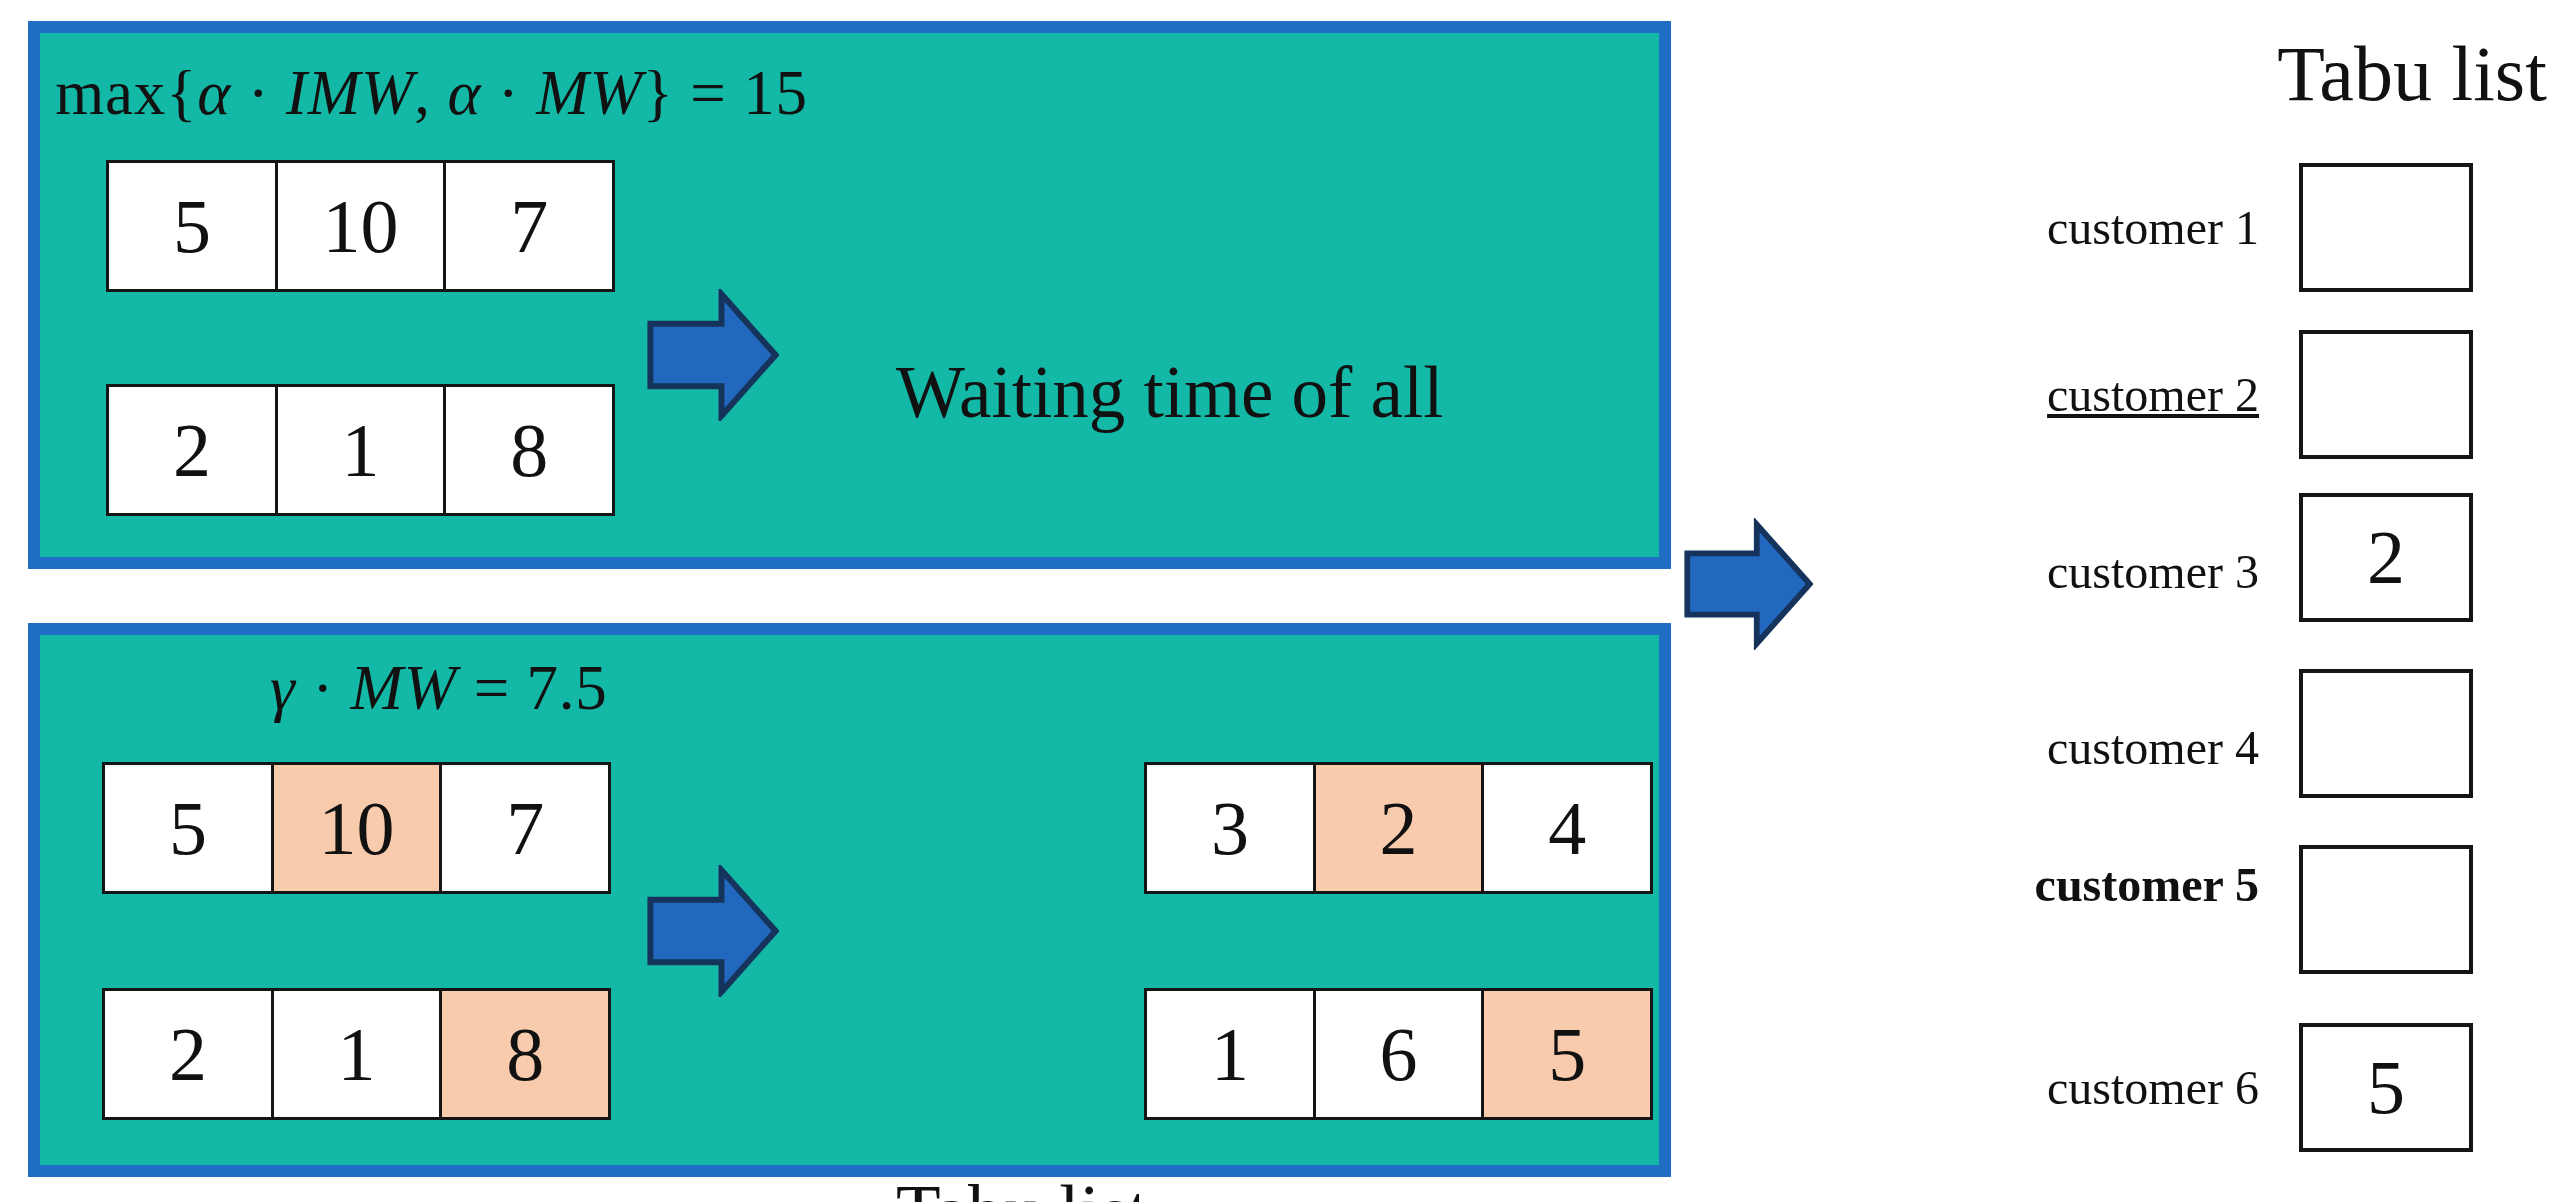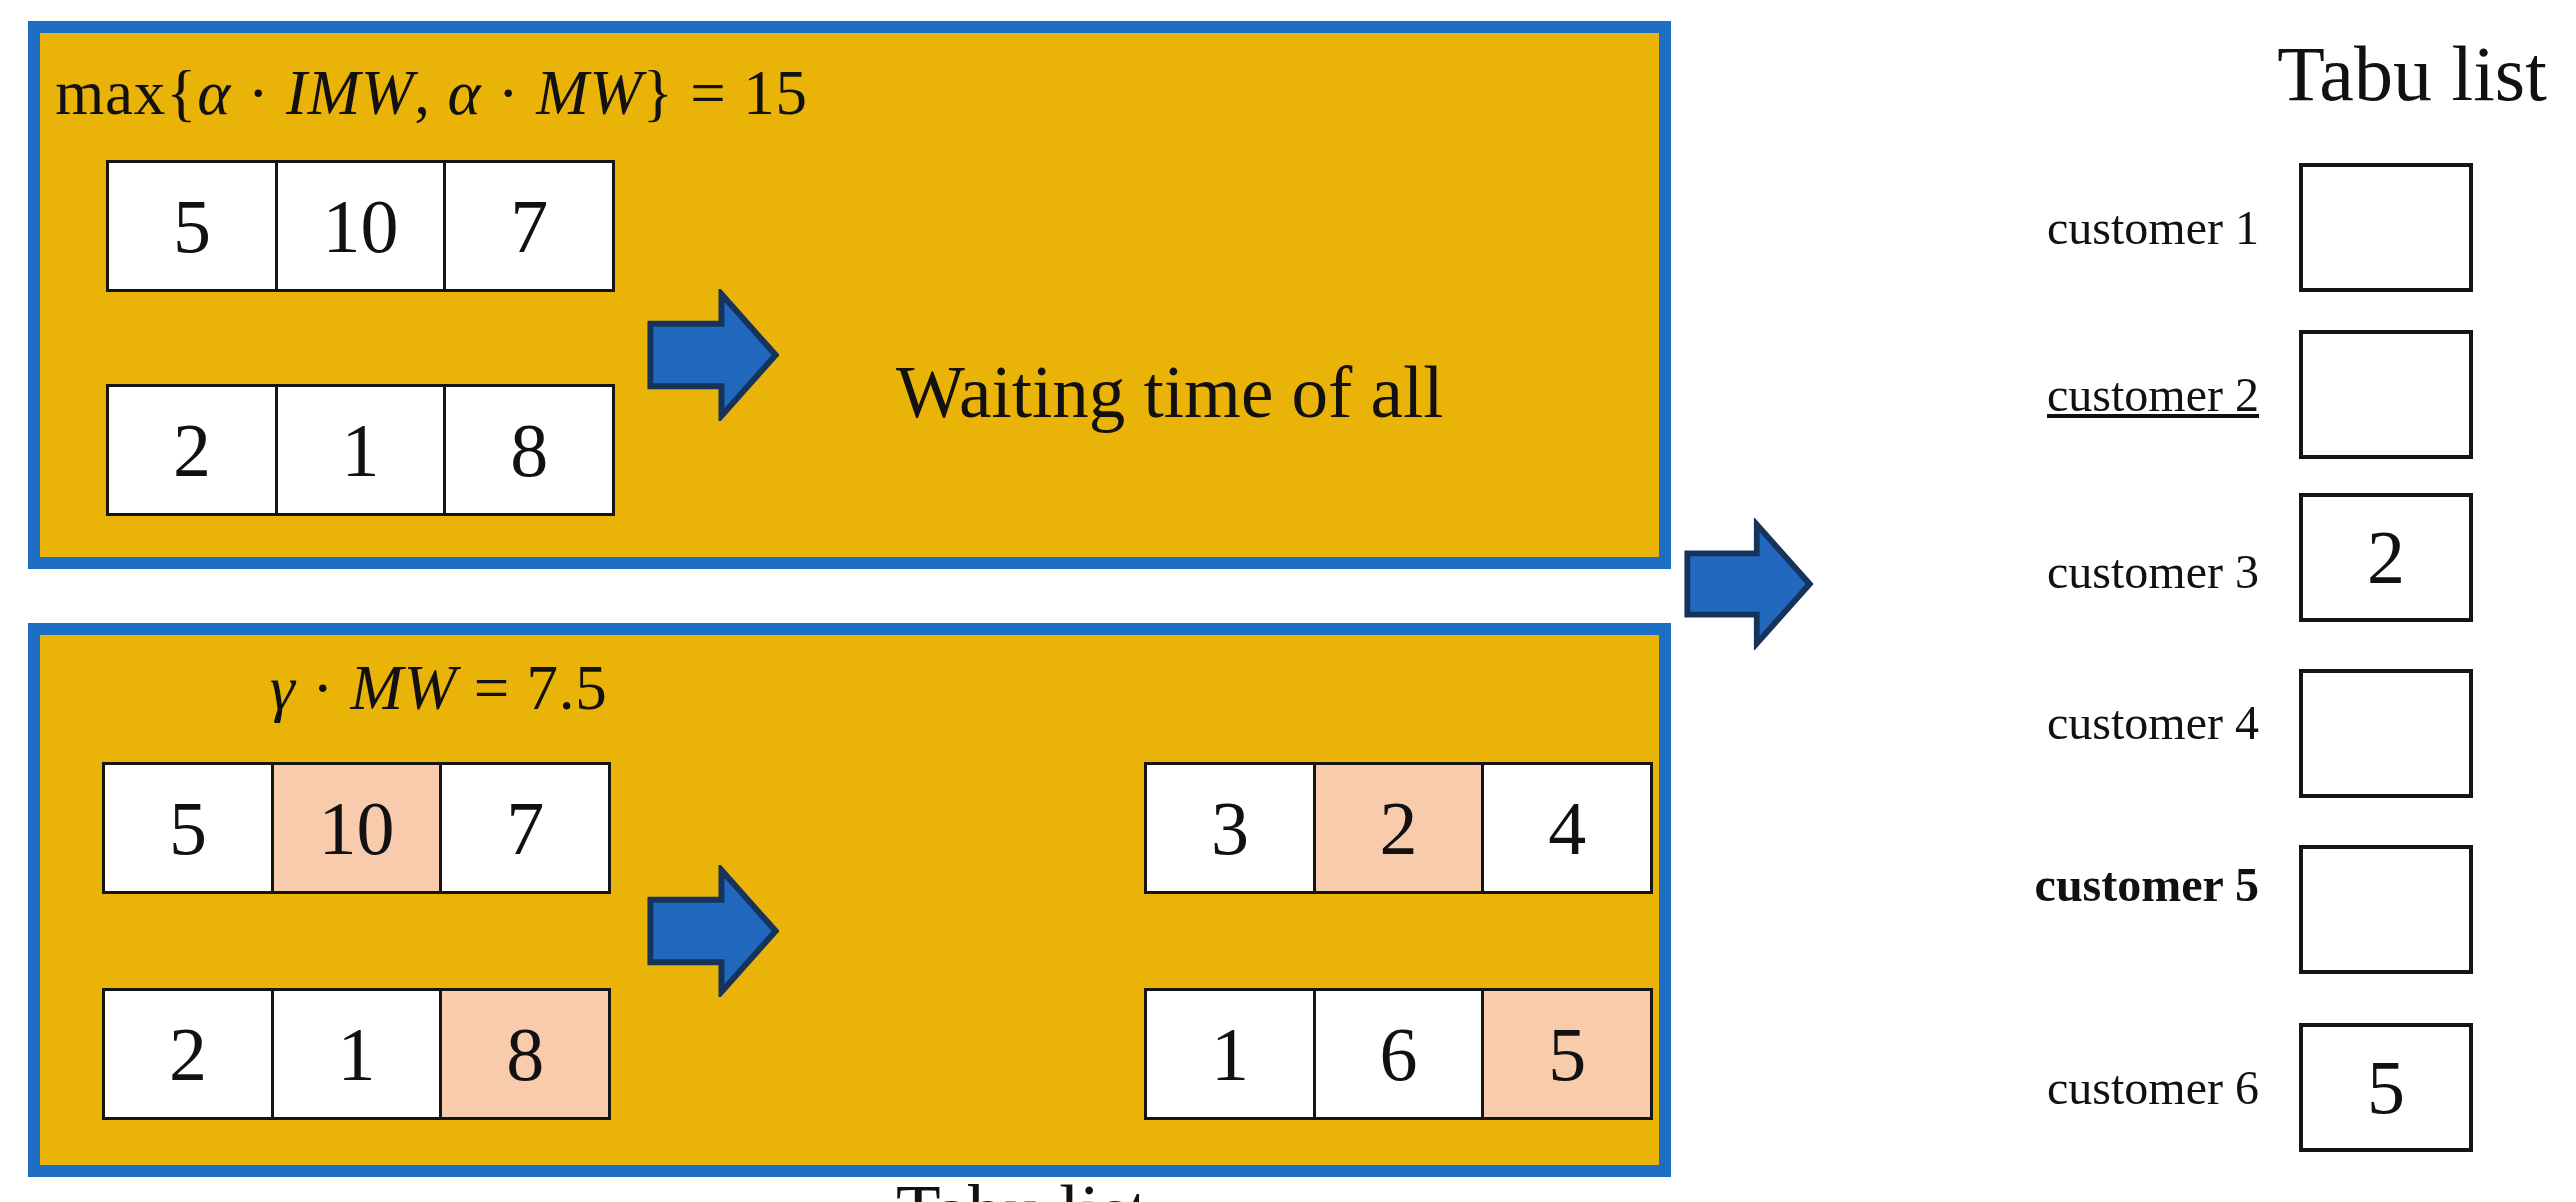--- a/index.html
+++ b/index.html
@@ -1,20 +1,20 @@
 <!DOCTYPE html>
 <html style="--blue: #1E6EC3; --arrow-fill: #2268BE; --arrow-stroke: #16335C; --hl: #F8CBAD;font-size:13.6px"><head>
 <meta charset="utf-8">
 <style>
   html,body{margin:0;padding:0;background:#ffffff;}
   .stage{
     position:relative;width:2576px;height:1203px;background:#fff;
     font-family:"Liberation Serif","DejaVu Serif",serif;color:#111;overflow:hidden;
   }
-  .bluebox{position:absolute;border:12px solid var(--blue,#1E6EC3);background:#eab308;box-sizing:border-box;}
+  .bluebox{position:absolute;border:12px solid var(--blue,#1E6EC3);background:#14b8a6;box-sizing:border-box;}
   .box-a{left:28px;top:21px;width:1643px;height:548px;}
   .box-b{left:28px;top:623px;width:1643px;height:554px;}
   .formula{position:absolute;font-size:63px;white-space:pre;letter-spacing:0.8px;}
   .formula .fit{font-style:italic;}
   .cellrow{position:absolute;display:flex;}
   .cell{
     width:172px;height:132px;border:3.4px solid #151515;margin-left:-3.4px;
     display:flex;align-items:center;justify-content:center;
     font-size:76px;background:#fff;box-sizing:border-box;
   }
@@ -101,21 +101,21 @@
 
   <div class="tabu-title">Tabu list</div>
 
   <div>
       <div class="tabu-label" style="top: 163px;">customer 1</div>
       <div class="tabu-box" style="top: 163px;"></div>
       <div class="tabu-label" style="top: 330px; text-decoration: underline;">customer 2</div>
       <div class="tabu-box" style="top: 330px;"></div>
       <div class="tabu-label" style="top: 507px;">customer 3</div>
       <div class="tabu-box" style="top: 493px;">2</div>
-      <div class="tabu-label" style="top: 658px;">customer 4</div>
+      <div class="tabu-label" style="top: 683px;">customer 4</div>
       <div class="tabu-box" style="top: 669px;"></div>
       <div class="tabu-label" style="top: 820px; font-weight: bold;">customer 5</div>
       <div class="tabu-box" style="top: 845px;"></div>
       <div class="tabu-label" style="top: 1023px;">customer 6</div>
       <div class="tabu-box" style="top: 1023px;">5</div>
     </div>
 
 </div>
 
 

